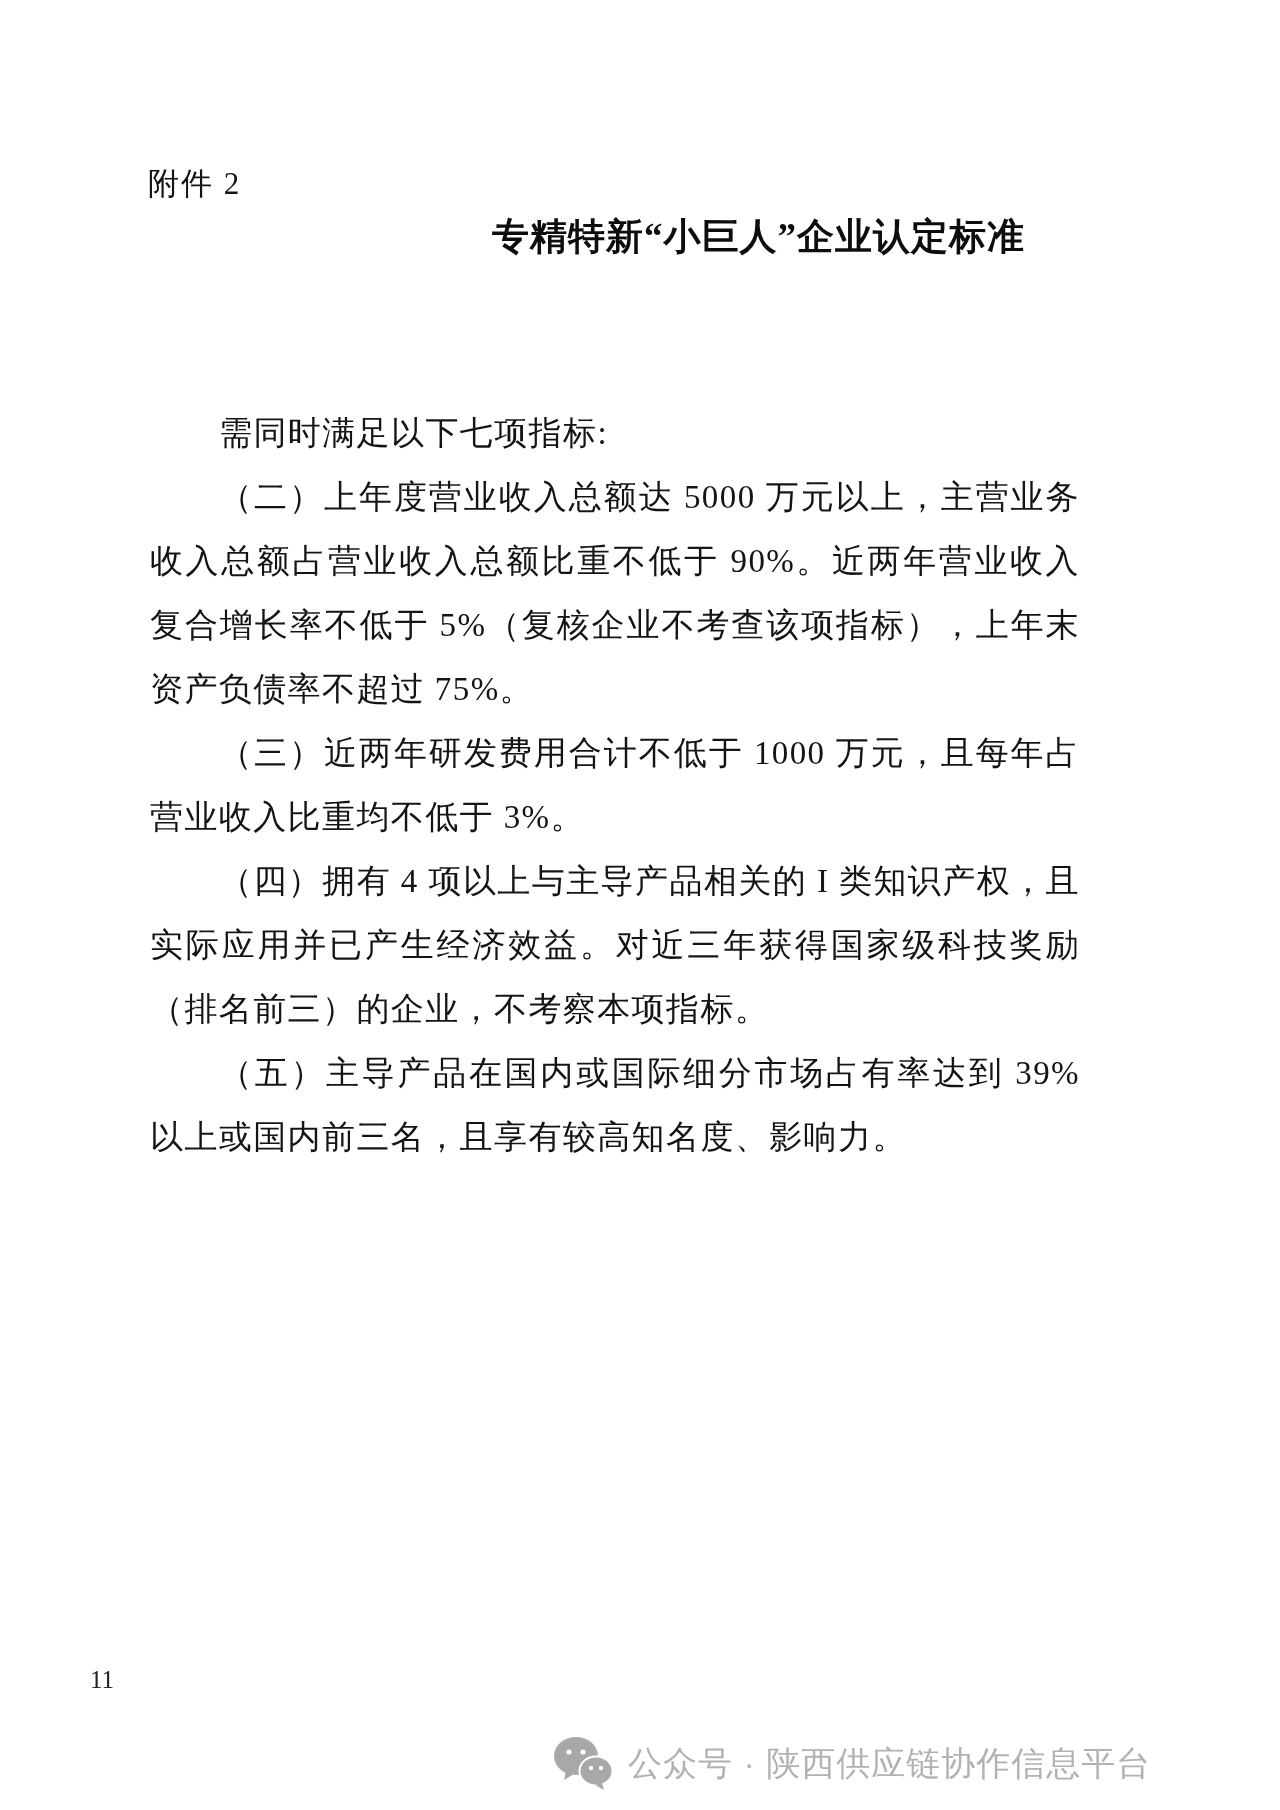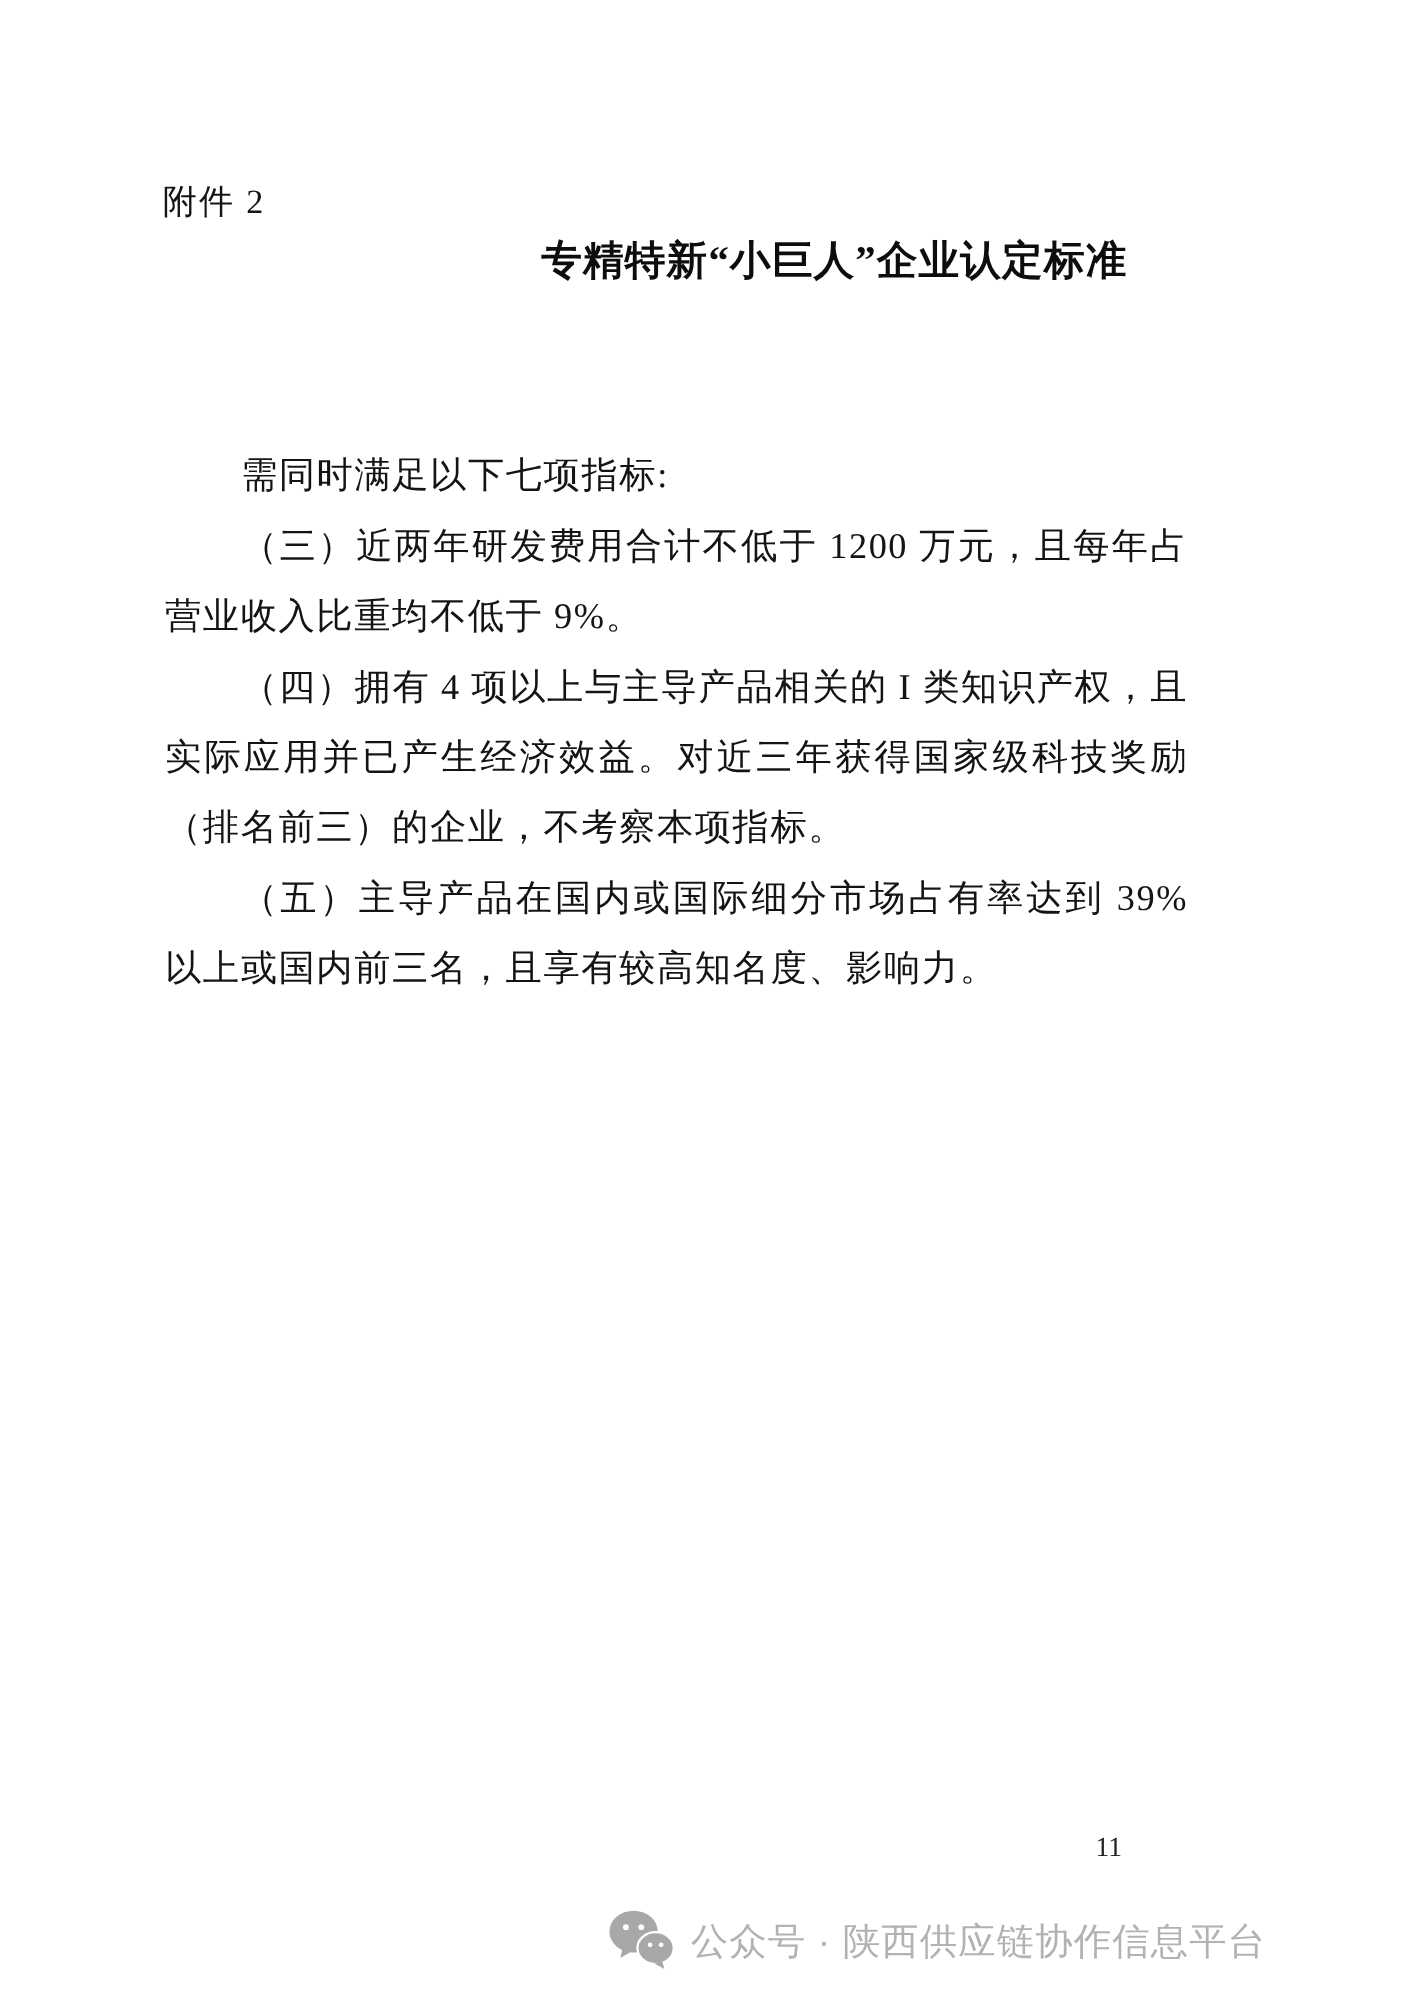--- a/index.html
+++ b/index.html
@@ -23,21 +23,21 @@
 
   .body{
     position:absolute;left:150px;top:401px;width:930px;
     font-size:33px;line-height:64px;letter-spacing:1.4px;
     text-align:justify;text-justify:inter-ideograph;
   }
   .para{margin:0;text-indent:69px;}
 
   .page-number{
     position:absolute;left:90px;top:1666px;width:930px;
-    text-align:right;font-size:25px;color:#222;
+    text-align:left;font-size:25px;color:#222;
   }
 
   .watermark{
     position:absolute;left:552px;top:1734px;
     display:flex;align-items:center;gap:14px;
     color:#b2b2b2;
   }
   .watermark .wm-text{
     font-size:34px;letter-spacing:1px;
     font-family:"Liberation Sans","DejaVu Sans",sans-serif;
@@ -50,21 +50,22 @@
 
 <div class="page">
 
   <div class="attachment">附件 2</div>
 
   <div class="title">专精特新“小巨人”企业认定标准</div>
 
   <div class="body">
     <p class="para">需同时满足以下七项指标:</p>
     <div>
-        <p class="para">（三）近两年研发费用合计不低于 1200 万元，且每年占营业收入比重均不低于 9%。</p>
+        <p class="para">（二）上年度营业收入总额达 5000 万元以上，主营业务收入总额占营业收入总额比重不低于 90%。近两年营业收入复合增长率不低于 5%（复核企业不考查该项指标），上年末资产负债率不超过 75%。</p>
+        <p class="para">（三）近两年研发费用合计不低于 1000 万元，且每年占营业收入比重均不低于 3%。</p>
         <p class="para">（四）拥有 4 项以上与主导产品相关的 I 类知识产权，且实际应用并已产生经济效益。对近三年获得国家级科技奖励（排名前三）的企业，不考察本项指标。</p>
         <p class="para">（五）主导产品在国内或国际细分市场占有率达到 39%以上或国内前三名，且享有较高知名度、影响力。</p>
       </div>
   </div>
 
   <div class="page-number">11</div>
 
   <div class="watermark">
     <span>
       <svg class="wm-icon" viewBox="0 0 62 56" xmlns="http://www.w3.org/2000/svg">

